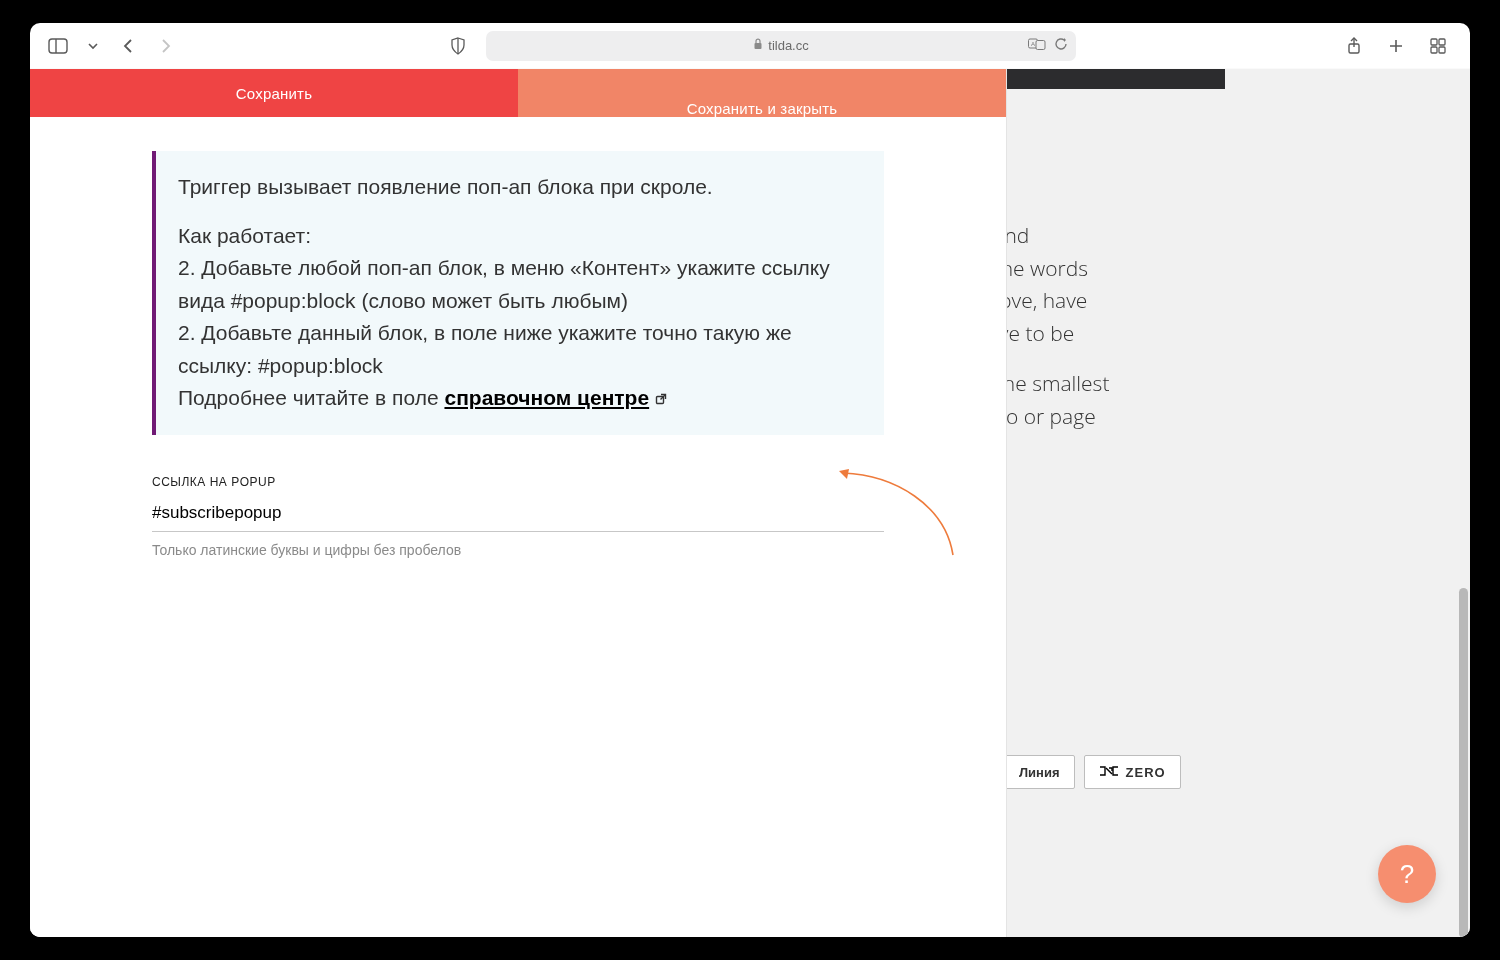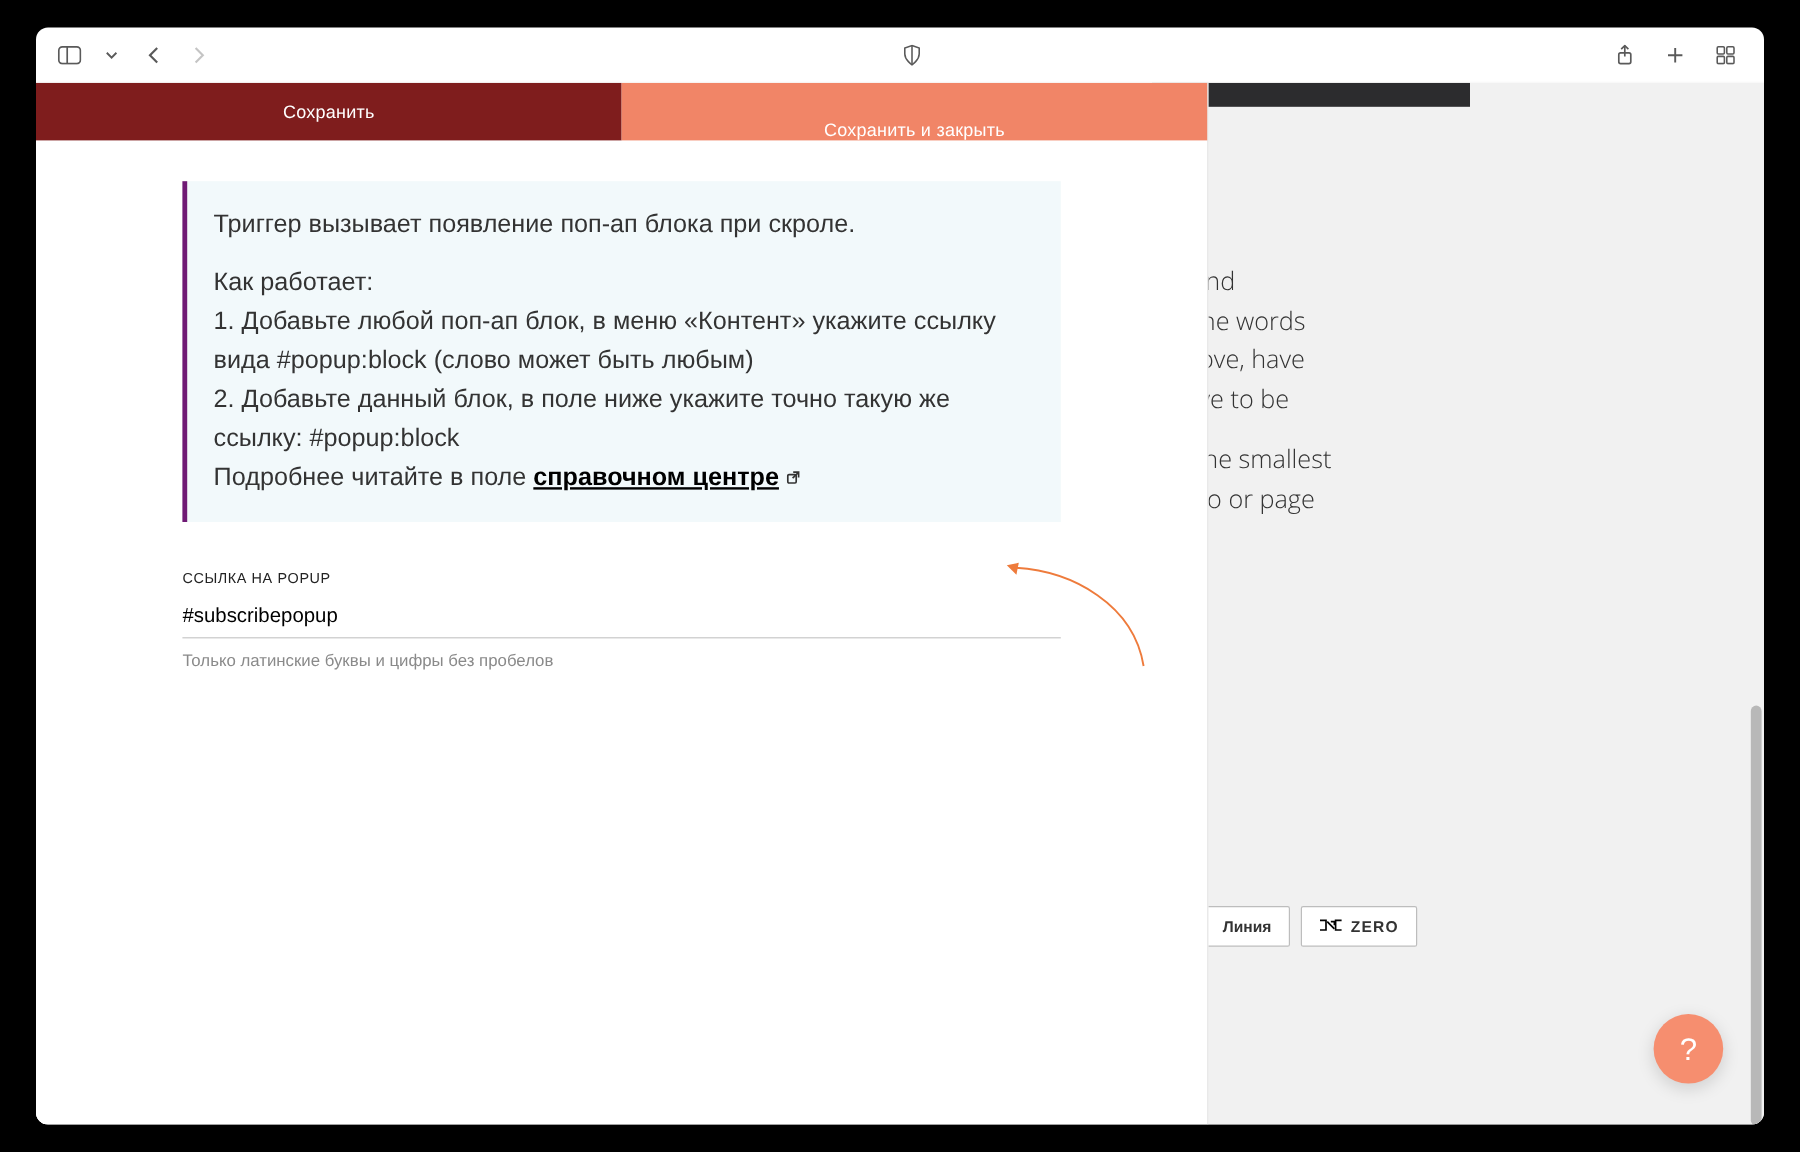--- a/index.html
+++ b/index.html
@@ -129,21 +129,21 @@
     display:flex;
   }
   .ph-btn {
     flex:1;
     display:flex; align-items:center; justify-content:center;
     font-size:15px;
     font-weight:300;
     cursor:pointer;
     letter-spacing:.2px;
   }
-  .ph-save { background:#7f1d1d; color:#fff; }
+  .ph-save { background:#ef4444; color:#fff; }
   .ph-saveclose { background:#f18567; color:#fff;align-items:flex-end; }
 
   .panel-body {
     padding: 34px 122px 0 122px;
   }
 
   .info-box {
     background:#f2f9fb;
     border-left:4px solid #701a75;
     padding:20px 26px 20px 22px;
@@ -227,20 +227,44 @@
           <polyline points="3,2 9,8 3,14"></polyline>
         </svg>
     </div>
 
     <div class="addr-wrap">
       <div class="tb-iconbtn">
         <svg width="16" height="18" fill="none" stroke="#777" stroke-width="1.3">
             <path d="M8 1 L14 3 V8 C14 13 8 17 8 17 C8 17 2 13 2 8 V3 Z"></path>
             <path d="M8 1 V17"></path>
           </svg>
+      </div>
+      <div class="addr-bar">
+        <span class="lock">
+          <svg width="10" height="12" fill="#8a8a8a">
+              <rect x="1.5" y="5" width="7" height="6" rx="1"></rect>
+              <path d="M3 5 V3.2 a2 2 0 0 1 4 0 V5" fill="none" stroke="#8a8a8a" stroke-width="1.2"></path>
+            </svg>
+        </span>
+        <span>tilda.cc</span>
+        <span class="addr-right">
+          <span>
+            <svg width="18" height="14" fill="none" stroke="#7a7a7a" stroke-width="1">
+                <rect x="0.5" y="2" width="9" height="9" rx="1.5"></rect>
+                <rect x="8" y="3.5" width="9" height="9" rx="1.5" fill="#eeeeef"></rect>
+                <text x="3" y="9" font-size="6" fill="#7a7a7a" stroke="none">A</text>
+              </svg>
+          </span>
+          <span>
+            <svg width="14" height="14" fill="none" stroke="#7a7a7a" stroke-width="1.4">
+                <path d="M12 7a5 5 0 1 1-1.8-3.9"></path>
+                <polyline points="10,1 12,3 10,5" fill="#7a7a7a" stroke="none"></polyline>
+              </svg>
+          </span>
+        </span>
       </div>
     </div>
 
     <div class="tb-right">
       <div class="tb-iconbtn">
         <svg width="14" height="18" fill="none" stroke="#5a5a5a" stroke-width="1.4">
             <rect x="2" y="7" width="10" height="9" rx="1.5"></rect>
             <line x1="7" y1="1" x2="7" y2="10"></line>
             <polyline points="4,4 7,1 10,4"></polyline>
           </svg>
@@ -312,21 +336,21 @@
         </div>
         <div class="ph-btn ph-saveclose">
           <span>Сохранить и закрыть</span>
         </div>
       </div>
 
       <div class="panel-body">
         <div class="info-box">
           <p>Триггер вызывает появление поп-ап блока при скроле.</p>
           <p class="nowrap">Как работает:</p>
-          <p class="nowrap">1. Добавьте любой поп-ап блок, в меню «Контент» укажите ссылку вида #popup:block (слово может быть любым)</p>
+          <p class="nowrap">2. Добавьте любой поп-ап блок, в меню «Контент» укажите ссылку вида #popup:block (слово может быть любым)</p>
           <p class="nowrap">2. Добавьте данный блок, в поле ниже укажите точно такую же ссылку: #popup:block</p>
           <p>
             <span>Подробнее читайте в поле </span><a href="#">справочном центре</a><span class="ext-ic"><svg width="12" height="12" fill="none" stroke="#333" stroke-width="1.4">
                   <rect x="1.5" y="3.5" width="7" height="7" rx="1"></rect>
                   <polyline points="6,1.5 10.5,1.5 10.5,6"></polyline>
                   <line x1="10" y1="2" x2="5.5" y2="6.5"></line>
                 </svg></span>
           </p>
         </div>
 

